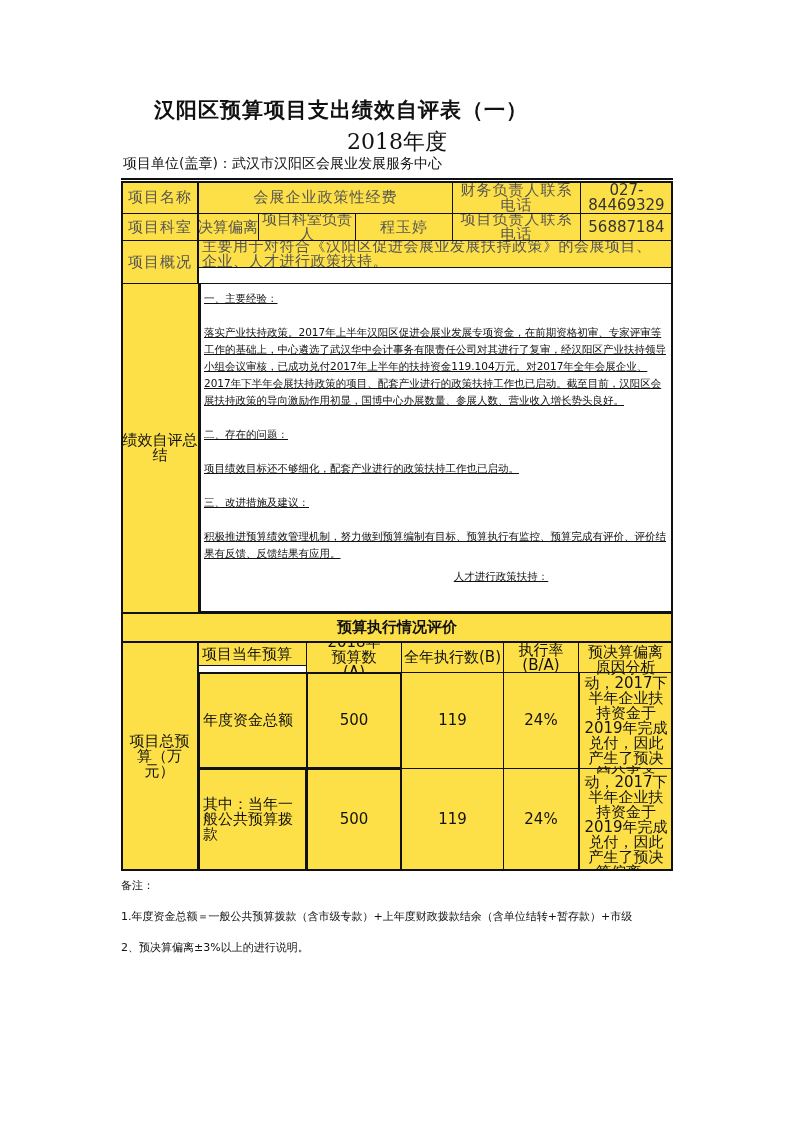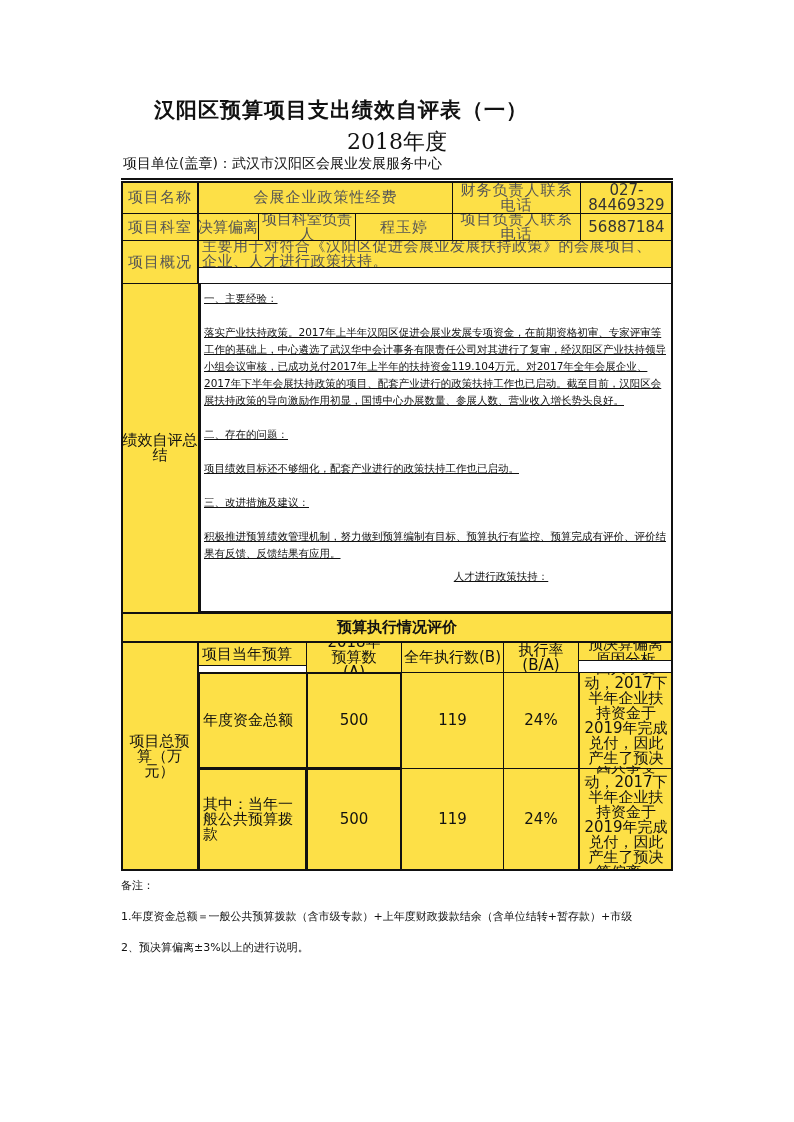--- a/index.html
+++ b/index.html
@@ -74,21 +74,21 @@
 </div>
 
 <div class="cell" style="left:121px;top:612px;width:552px;height:31px;font-weight:bold;border-width:2px;">预算执行情况评价</div>
 
 <div class="cell" style="left:121px;top:642px;width:78px;height:229px;padding:0 6px;border-right:2px solid #111;">项目总预算（万元）</div>
 
 <div class="cell left" style="left:198px;top:642px;width:109px;height:24px;">项目当年预算</div>
 <div class="cell" style="left:306px;top:642px;width:96px;height:31px;padding:0 16px;">2018年预算数(A)</div>
 <div class="cell" style="left:401px;top:642px;width:103px;height:31px;">全年执行数(B)</div>
 <div class="cell" style="left:503px;top:642px;width:76px;height:31px;">执行率(B/A)</div>
-<div class="cell" style="left:578px;top:642px;width:95px;height:19px;padding:8px 2px;">预决算偏离原因分析</div>
+<div class="cell" style="left:578px;top:642px;width:95px;height:27px;padding:17px 2px;">预决算偏离原因分析</div>
 
 <div>
   <div class="cell left" style="left:198px;top:672px;width:129px;height:97px;border-width:2px;font-family:Liberation Serif, serif;">年度资金总额</div>
   <div class="cell" style="left:306px;top:672px;width:96px;height:97px;border-width:2px;">500</div>
   <div class="cell" style="left:401px;top:672px;width:103px;height:97px;">119</div>
   <div class="cell" style="left:503px;top:672px;width:76px;height:97px;">24%</div>
   <div class="cell" style="left:578px;top:672px;width:95px;height:97px;padding:0 4px;border-left-width:2px;">因人事变动，2017下半年企业扶持资金于2019年完成兑付，因此产生了预决算偏离。</div>
 </div>
 
 <div>

